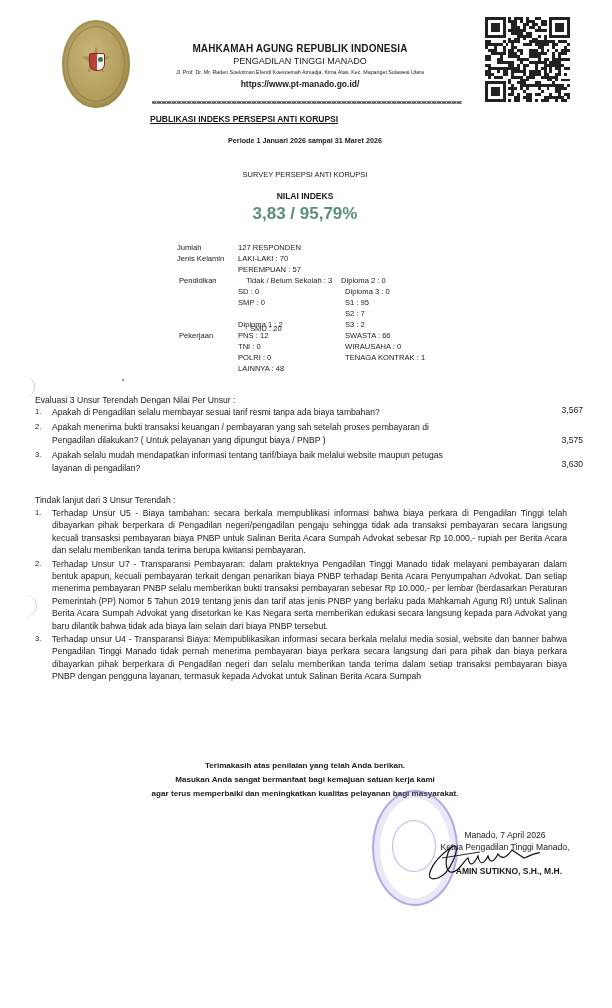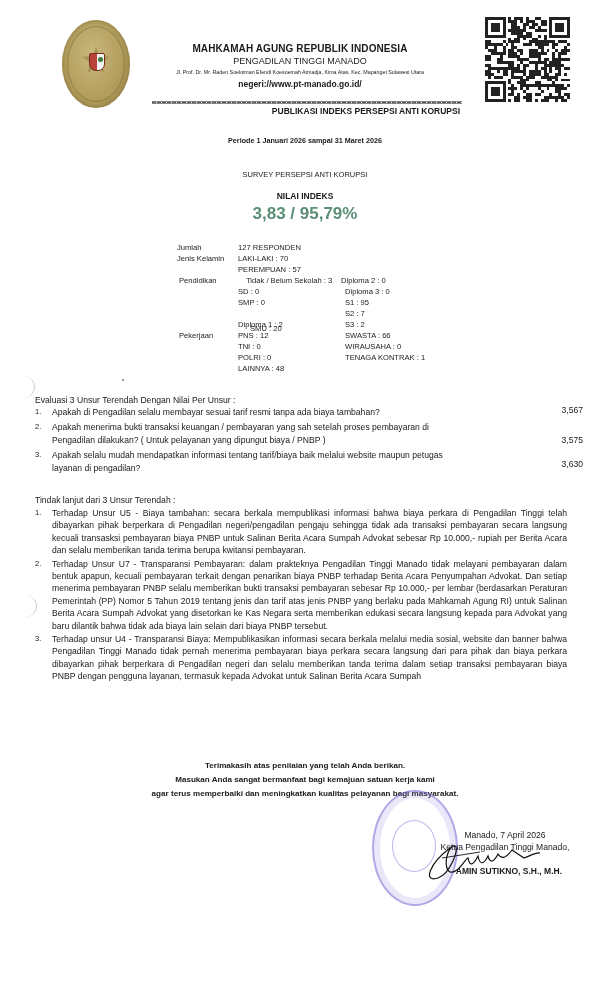--- a/index.html
+++ b/index.html
@@ -25,21 +25,21 @@
   .hdr-sub { left: 120px; width: 360px; top: 56px; text-align: center; font-size: 9px; }
   .hdr-addr { left: 110px; width: 380px; top: 69px; text-align: center; font-size: 5.3px; white-space: nowrap; }
   .hdr-url { left: 120px; width: 360px; top: 79px; text-align: center; font-weight: bold; font-size: 8.5px; }
   .hdr-rule { left: 152px; width: 310px; top: 101px; height: 3px;
           background: repeating-linear-gradient(90deg, #555 0 4px, #fff 4px 5px);
           border-top: 1px solid #888; border-bottom: 1px solid #888; height: 1px; }
 
   .qr { left: 485px; top: 16px; width: 85px; height: 87px; background: #fff; }
 
   
-  .pub-title { left: 150px; width: 310px; top: 106px; text-align: right; font-weight: bold; font-size: 8.5px; }
+  .pub-title { left: 150px; width: 310px; top: 114px; text-align: left; font-weight: bold; font-size: 8.5px; text-decoration: underline; }
   .pub-period { left: 150px; width: 310px; top: 136px; text-align: center; font-weight: bold; font-size: 7.2px; }
   .survey { left: 150px; width: 310px; top: 170px; text-align: center; font-size: 7.5px; }
   .nilai-label { left: 150px; width: 310px; top: 191px; text-align: center; font-weight: bold; font-size: 8.5px; }
   .nilai-value { left: 150px; width: 310px; top: 204px; text-align: center; font-weight: bold; font-size: 17px; color: #5a8f76; }
 
   
   .stat { font-size: 7.6px; white-space: nowrap; line-height: 9px; }
 
   
   .body-text { font-size: 8.6px; line-height: 12.4px; }
@@ -68,21 +68,21 @@
 
 <div class="abs logo">
   <div class="ring"></div>
   <div class="star"></div>
   <div class="shield"></div>
 </div>
 
 <div class="abs hdr-title">MAHKAMAH AGUNG REPUBLIK INDONESIA</div>
 <div class="abs hdr-sub">PENGADILAN TINGGI MANADO</div>
 <div class="abs hdr-addr">Jl. Prof. Dr. Mr. Raden Soeloiman Efendi Koesoemah Atmadja, Kima Atas, Kec. Mapanget  Sulawesi Utara</div>
-<div class="abs hdr-url">negeri://www.pt-manado.go.id/</div>
+<div class="abs hdr-url">https://www.pt-manado.go.id/</div>
 <div class="abs hdr-rule"></div>
 
 <svg class="abs qr" viewBox="0 0 29 29" shape-rendering="crispEdges" id="qr">
     <rect x="8" y="0" width="1" height="1" fill="#222"></rect>
     <rect x="10" y="0" width="1" height="1" fill="#222"></rect>
     <rect x="11" y="0" width="1" height="1" fill="#222"></rect>
     <rect x="12" y="0" width="1" height="1" fill="#222"></rect>
     <rect x="14" y="0" width="1" height="1" fill="#222"></rect>
     <rect x="17" y="0" width="1" height="1" fill="#222"></rect>
     <rect x="18" y="0" width="1" height="1" fill="#222"></rect>

